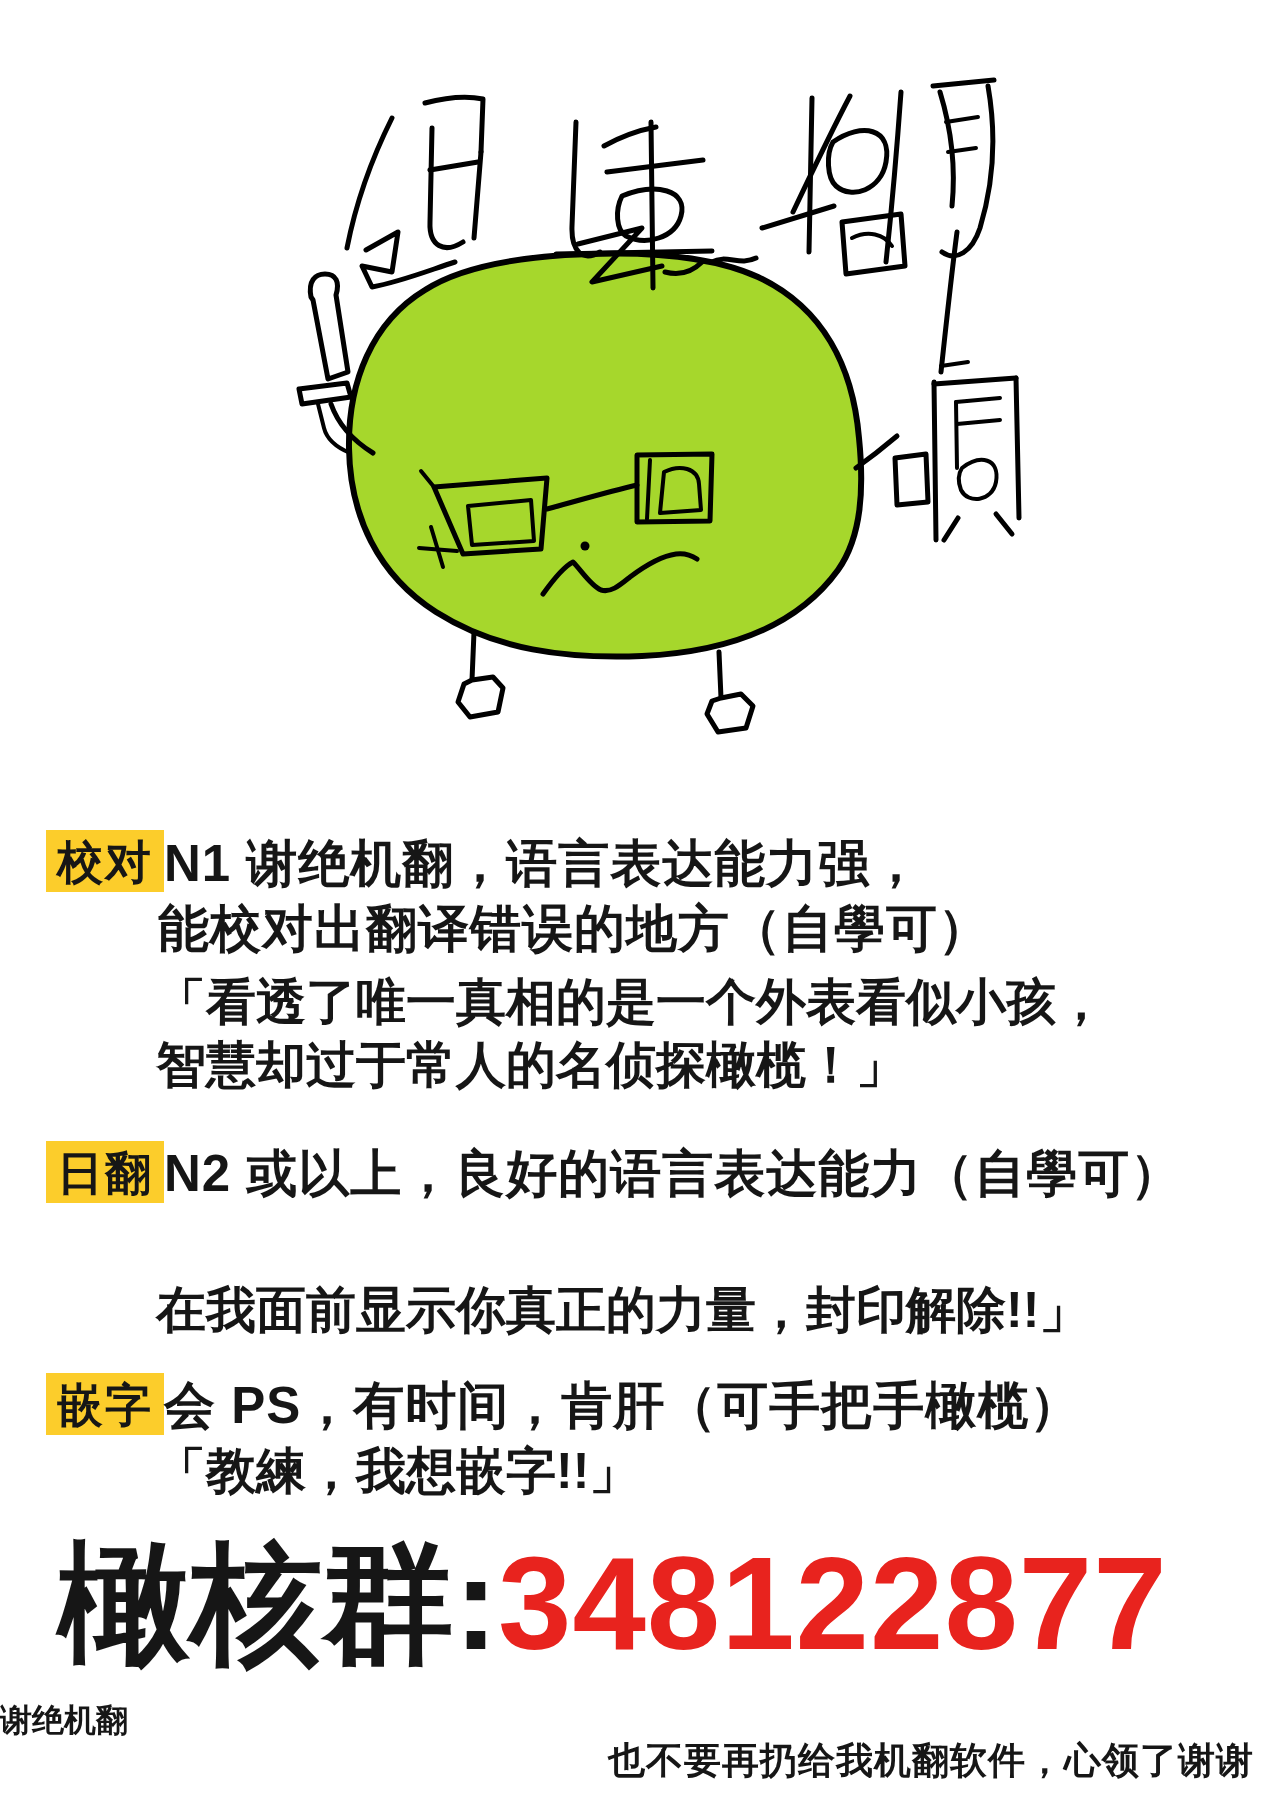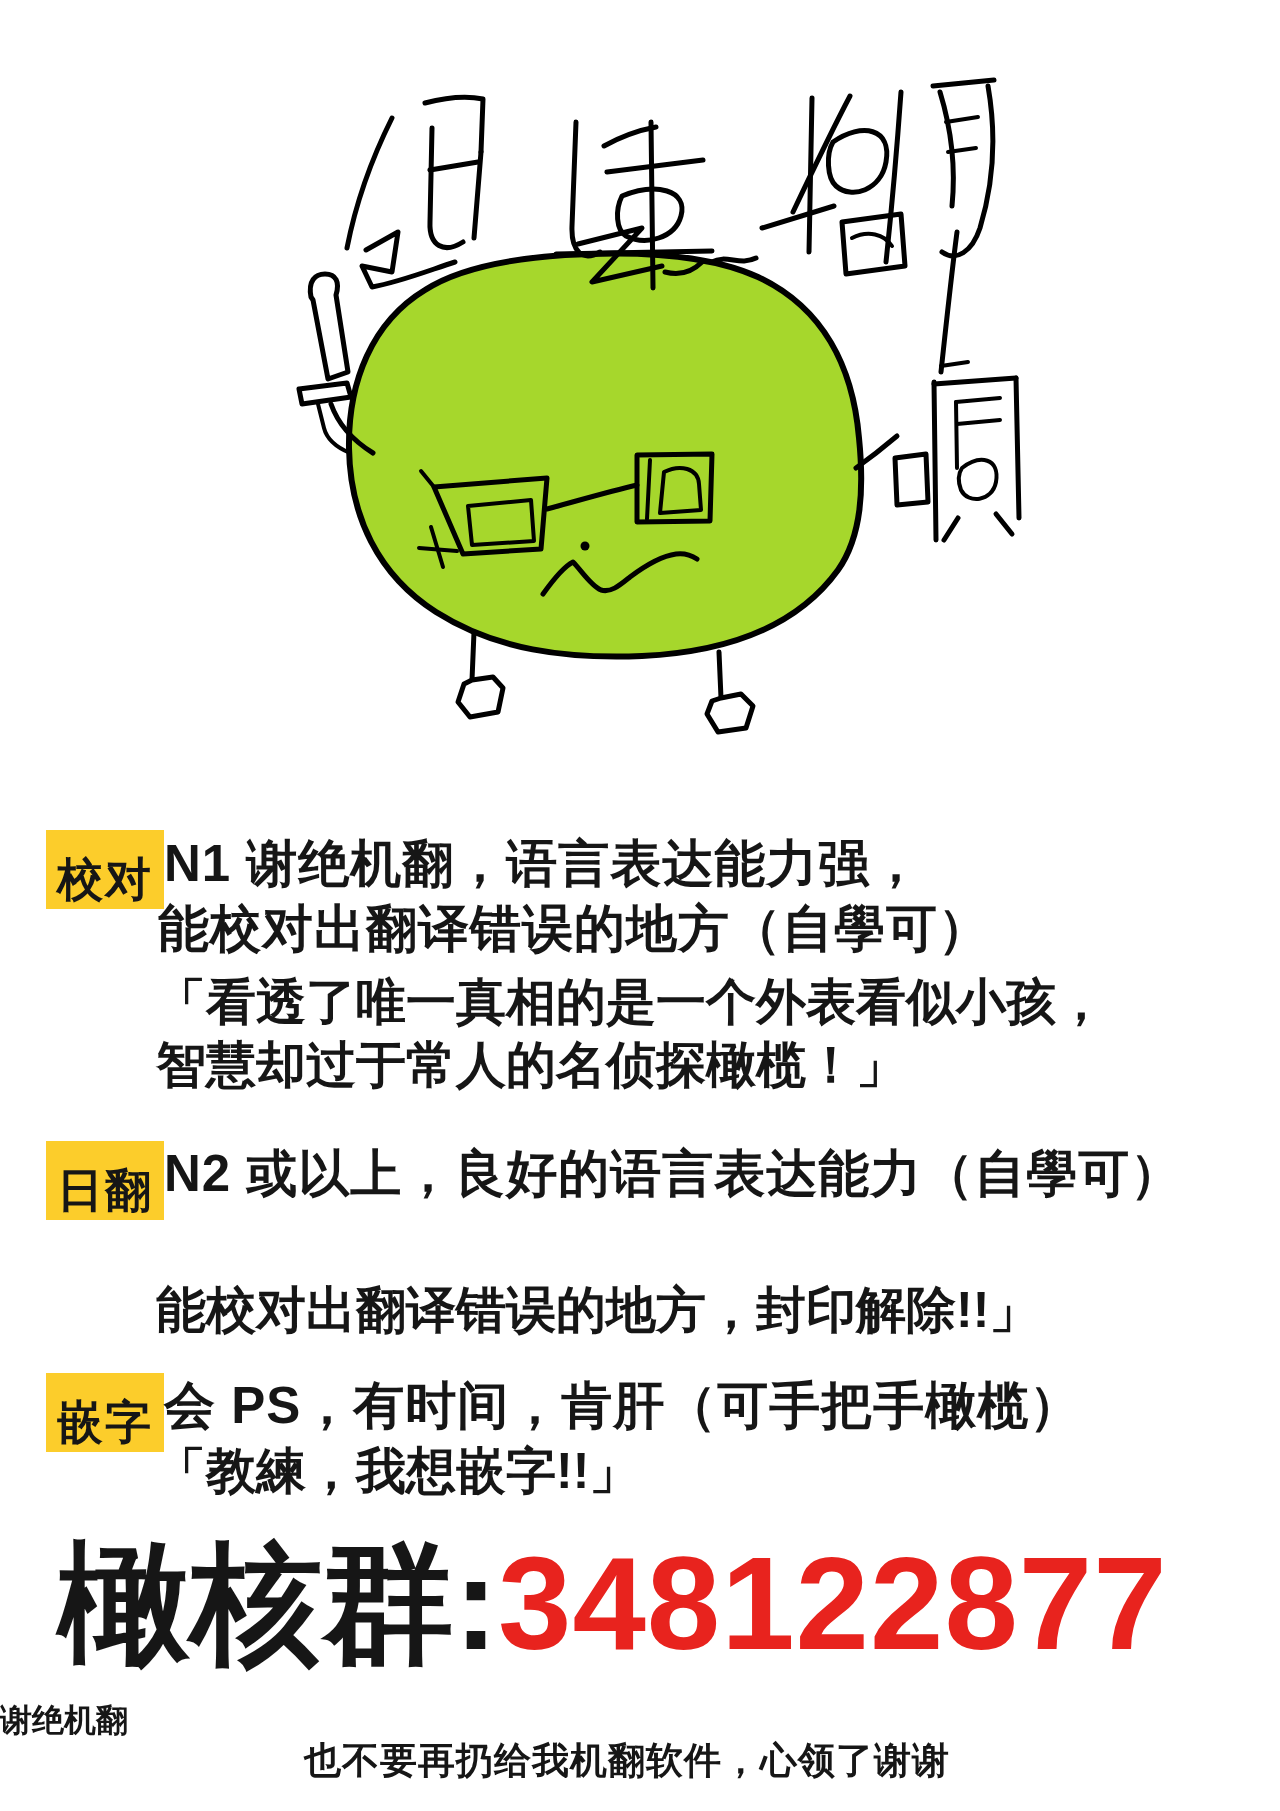--- a/index.html
+++ b/index.html
@@ -13,21 +13,21 @@
   .page{
     position:relative;width:1280px;height:1811px;margin:0 auto;
     background:var(--background);overflow:hidden;
     font-family:"Liberation Sans", sans-serif;color:var(--ink);
   }
   .doodle{position:absolute;left:0;top:0;}
   .tag{
     position:absolute;left:46px;display:inline-block;
     background:var(--highlight-yellow);color:var(--ink);
     font-weight:900;font-size:46px;line-height:1;letter-spacing:2px;
-    padding:26px 11px 7px 11px;
+    padding:9px 11px 7px 11px;
   }
   .req{
     position:absolute;left:164px;color:var(--ink);
     font-weight:900;font-size:51px;line-height:1.1;letter-spacing:1px;
     white-space:nowrap;
   }
   .quote{
     position:absolute;left:156px;color:var(--ink);
     font-weight:900;font-size:50px;line-height:1.1;
     white-space:nowrap;
@@ -36,21 +36,21 @@
     position:absolute;left:58px;top:1538px;
     font-weight:900;font-size:132px;line-height:1;white-space:nowrap;
     letter-spacing:0px;color:var(--ink);
   }
   .contact .num{color:var(--accent-red);letter-spacing:1px;}
   .footer-line1{
     position:absolute;top:1699px;left:0;width:1254px;
     font-weight:900;font-size:32px;color:var(--ink);
   }
   .footer-line2{
-    position:absolute;top:1736px;left:0;width:1254px;text-align:center;
+    position:absolute;top:1736px;left:0;width:1254px;text-align:right;
     font-weight:900;font-size:37px;color:var(--ink);letter-spacing:1px;
   }
   .stroke{fill:none;stroke:#000;stroke-width:5;stroke-linecap:round;stroke-linejoin:round;}
   .stroke-thin{fill:none;stroke:#000;stroke-width:4;stroke-linecap:round;stroke-linejoin:round;}
 </style>
 </head>
 <body>
 
 <div class="page">
 
@@ -146,21 +146,21 @@
   </svg>
 
   <div class="tag" style="top:830px">校对</div>
   <div class="req" style="top:836px">N1 谢绝机翻，语言表达能力强，</div>
   <div class="req" style="top:901px;left:158px">能校对出翻译错误的地方（自學可）</div>
   <div class="quote" style="top:975px">「看透了唯一真相的是一个外表看似小孩，</div>
   <div class="quote" style="top:1038px">智慧却过于常人的名侦探橄榄！」</div>
 
   <div class="tag" style="top:1141px">日翻</div>
   <div class="req" style="top:1146px">N2 或以上，良好的语言表达能力（自學可）</div>
-  <div class="quote" style="top:1283px">能校对出翻译错误的地方，封印解除!!」</div>
+  <div class="quote" style="top:1283px">在我面前显示你真正的力量，封印解除!!」</div>
 
   <div class="tag" style="top:1373px">嵌字</div>
   <div class="req" style="top:1378px">会 PS，有时间，肯肝（可手把手橄榄）</div>
   <div class="quote" style="top:1444px">「教練，我想嵌字!!」</div>
 
   <div class="contact">
     <span>橄核群:</span><span class="num">348122877</span>
   </div>
 
   <div class="footer-line1">谢绝机翻</div>

